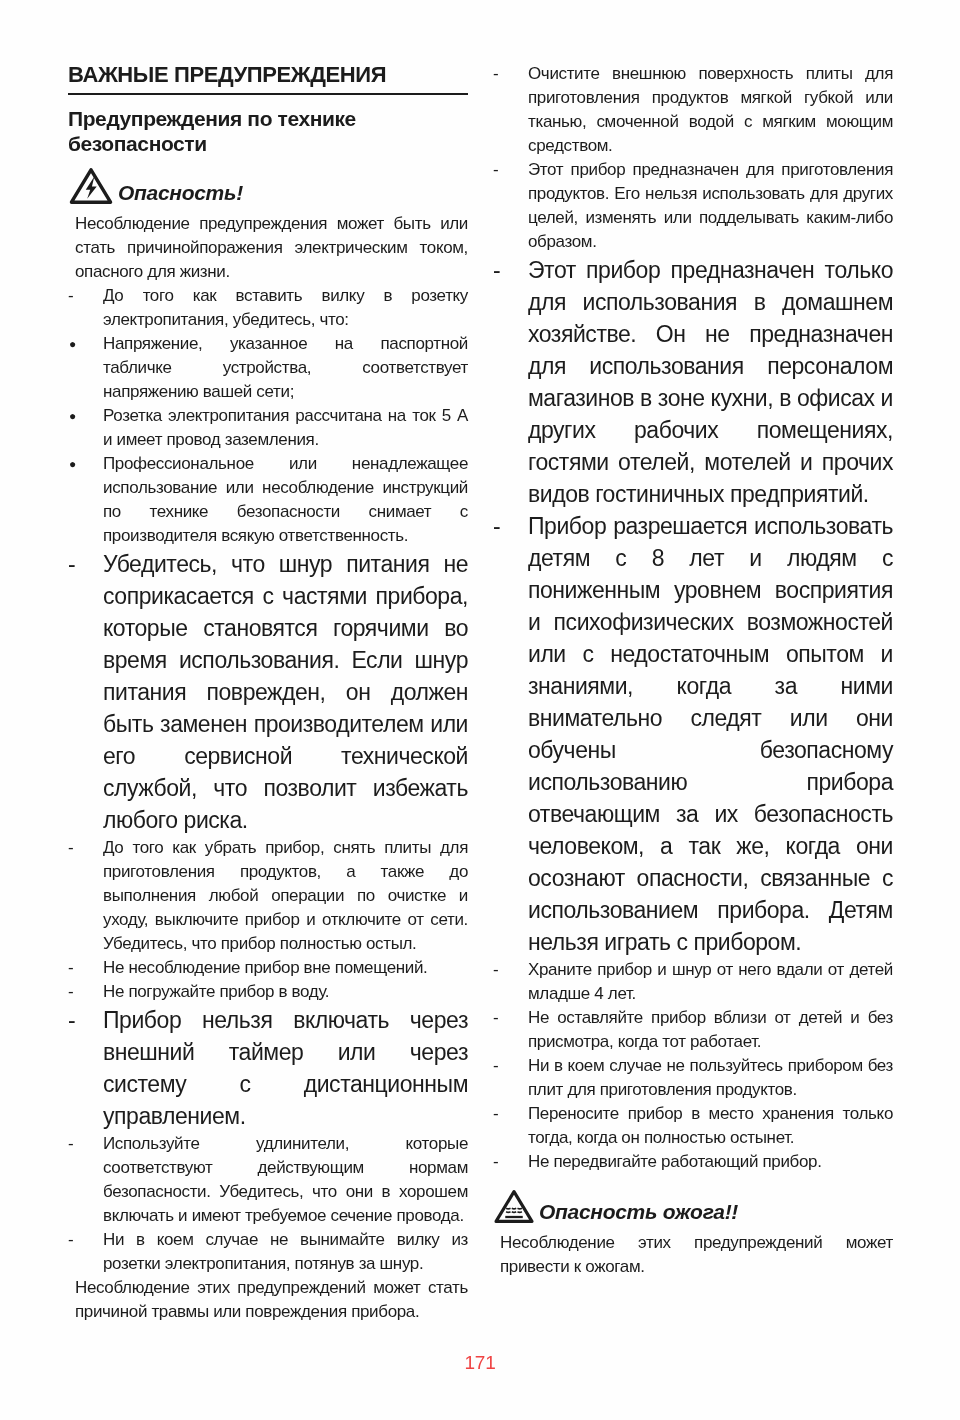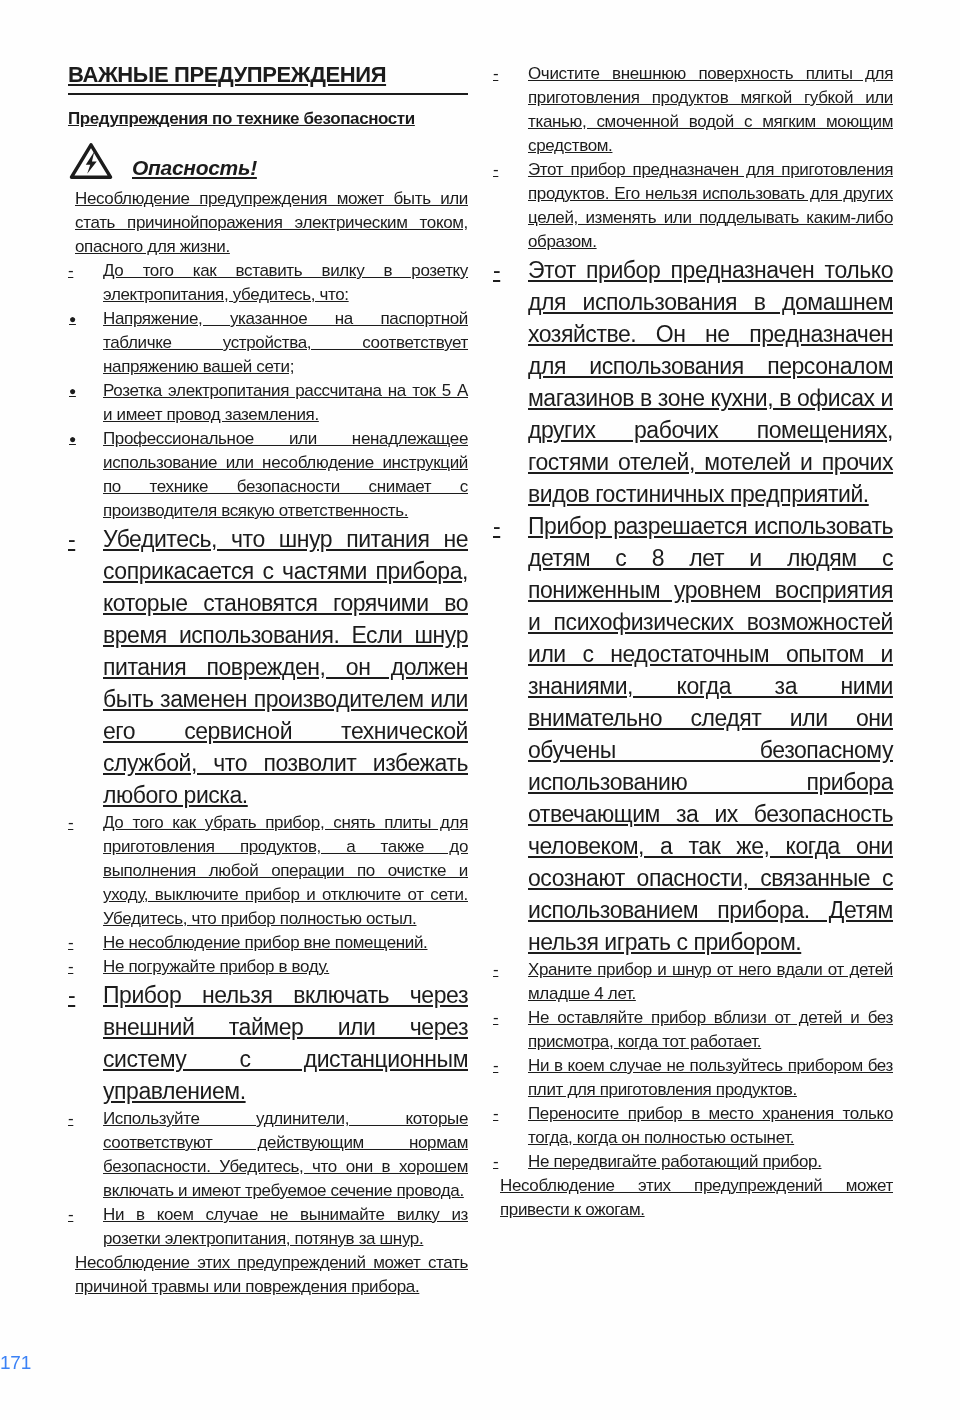--- a/index.html
+++ b/index.html
@@ -9,36 +9,35 @@
     font-family:"Liberation Sans", sans-serif;
     color:#1c1c1c;
     overflow:hidden;
   }
   .page {
     position:relative;
     width:960px; height:1420px;
     padding:62px 67px 17px 68px;
     background:#fefefe;
     overflow:hidden;
-    text-decoration:underline;
   }
   .columns { display:flex; gap:25px; }
   .col { width:400px; }
 
   h1.title {
     font-size:22px; font-weight:700; letter-spacing:-0.4px;
     line-height:26px;
   }
   .rule { border-bottom:2px solid #1c1c1c; margin:5px 0 11px 0; }
   h2.subtitle {
-    font-size:17px; font-weight:700; letter-spacing:-0.4px;
+    font-size:21px; font-weight:700; letter-spacing:-0.4px;
     line-height:25px; margin-bottom:8px;
   }
 
-  .warn-header { display:flex; align-items:flex-end; gap:18px; margin:10px 0 6px 0; }
+  .warn-header { display:flex; align-items:flex-end; gap:4px; margin:10px 0 6px 0; }
   .warn-header.tight { margin-top:14px; }
   .warn-label {
     font-size:21px; font-weight:700; font-style:italic;
     line-height:1; padding-bottom:3px; letter-spacing:-0.3px;
   }
   .icon { display:inline-flex; flex:none; }
 
   .small-p {
     font-size:17px; line-height:24px; letter-spacing:-0.35px;
     text-align:justify;
@@ -47,21 +46,21 @@
 
   .item { display:flex; }
   .item .marker { width:35px; flex:none; }
   .item .itext { flex:1; text-align:justify; }
   .item.small { font-size:17px; line-height:24px; letter-spacing:-0.35px; }
   .item.large { font-size:23px; line-height:32px; letter-spacing:-0.45px; }
   .marker.bullet { font-size:12px; line-height:24px; padding-left:1px; }
 
   .footer {
     position:absolute; bottom:46px; left:0; width:100%;
-    text-align:left; font-size:19px; letter-spacing:-0.2px; color:#3b82f6;
+    text-align:center; font-size:19px; letter-spacing:-0.2px; color:#ef4444;
   }
 </style>
 </head>
 <body>
 
 <div class="page">
   <div class="columns">
 
     <div class="col">
       <h1 class="title">ВАЖНЫЕ ПРЕДУПРЕЖДЕНИЯ</h1>
@@ -202,18 +201,30 @@
             </div>
           </div>
           <div class="item small">
             <span class="marker">-</span>
             <div class="itext">
               <div>Не передвигайте работающий прибор.</div>
             </div>
           </div>
         </div>
 
+      <div class="warn-header tight">
+        <span class="icon">
+          <svg width="42" height="37" viewBox="0 0 48 42">
+            <path d="M24 4 L44.5 38 L3.5 38 Z" fill="none" stroke="#1c1c1c" stroke-width="3.6" stroke-linejoin="round"></path>
+            <path d="M14 33 L34 33" stroke="#1c1c1c" stroke-width="2.6"></path>
+            <path d="M15 27 q2.5 1.5 5 0 M15 23 q2.5 1.5 5 0" stroke="#1c1c1c" stroke-width="1.8" fill="none"></path>
+            <path d="M21.5 27 q2.5 1.5 5 0 M21.5 23 q2.5 1.5 5 0" stroke="#1c1c1c" stroke-width="1.8" fill="none"></path>
+            <path d="M28 27 q2.5 1.5 5 0 M28 23 q2.5 1.5 5 0" stroke="#1c1c1c" stroke-width="1.8" fill="none"></path>
+          </svg>
+        </span>
+        <span class="warn-label">Опасность ожога!!</span>
+      </div>
       <p class="small-p">Несоблюдение этих предупреждений может привести к ожогам.</p>
     </div>
   </div>
 
   <div class="footer">171</div>
 </div>
 
 </body></html>

